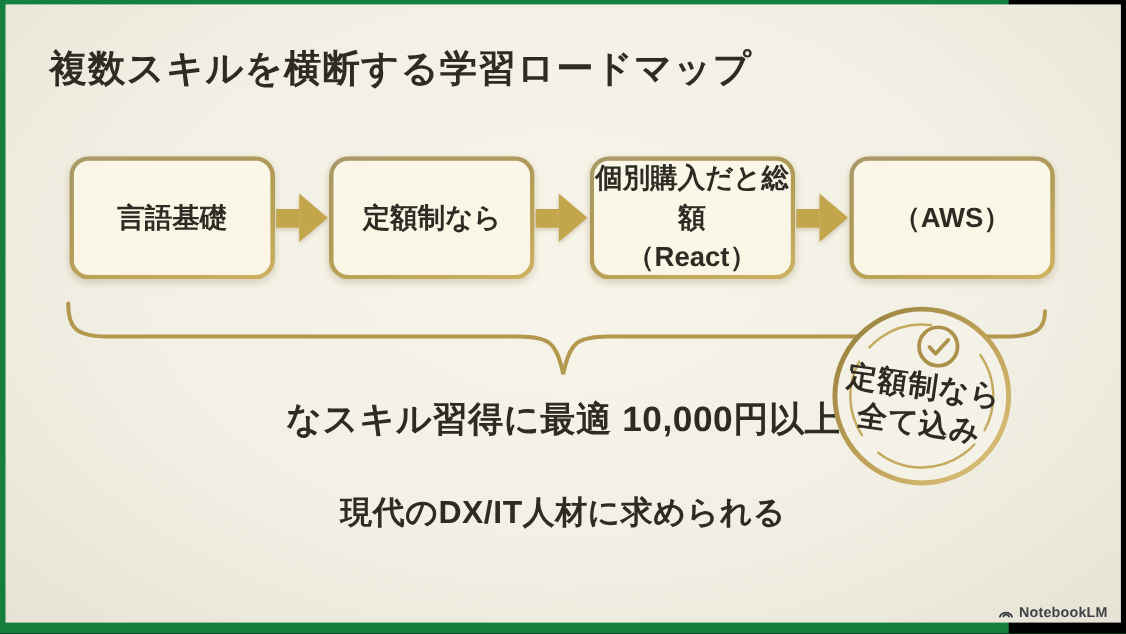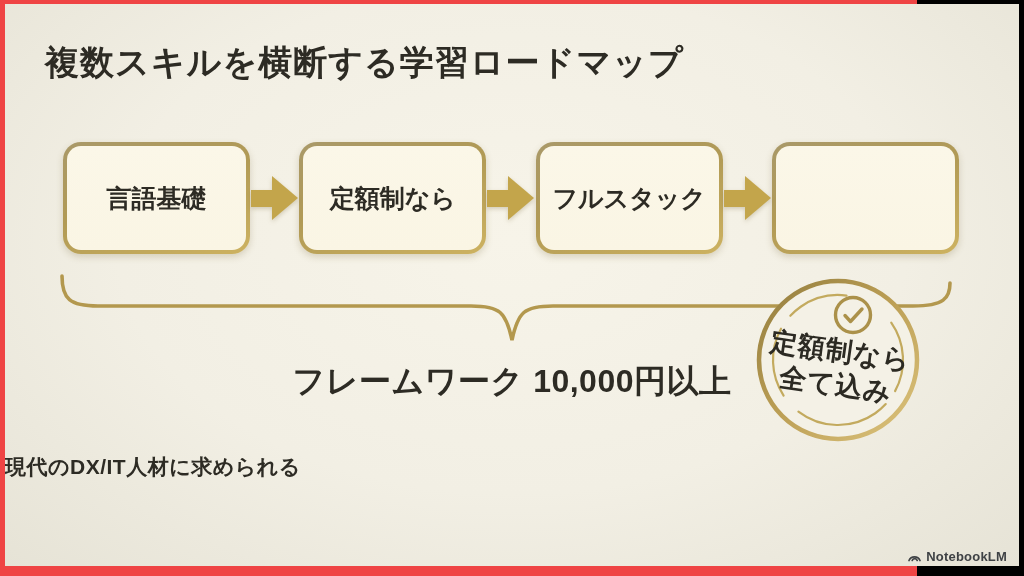--- a/index.html
+++ b/index.html
@@ -1,21 +1,21 @@
 <!DOCTYPE html>
 <html><head>
 <meta charset="utf-8">
 <style>
   html,body{margin:0;padding:0;}
   body{
     width:1024px;height:576px;overflow:hidden;background:#000;
     font-family:"Liberation Sans","DejaVu Sans",sans-serif;
     -webkit-font-smoothing:antialiased;
   }
-  .frame{position:relative;width:917px;height:576px;background:#ef4444;}
+  .frame{position:relative;width:917px;height:576px;background:#15803d;}
   .content{
     position:absolute;left:5px;top:4px;width:1014px;height:562px;
     background:radial-gradient(ellipse at 50% 42%, #f7f4e9 0%, #f2efe4 55%, #e6e3d6 100%);
     overflow:hidden;
   }
   .title{
     position:absolute;left:40px;top:36px;margin:0;
     font-size:34px;font-weight:800;color:#2d2b24;letter-spacing:1px;
   }
   .roadmap{
@@ -41,22 +41,22 @@
     position:absolute;left:0;top:356px;width:1014px;text-align:center;
     font-size:32px;font-weight:800;color:#2d2b24;letter-spacing:.5px;
   }
   .badge-svg{position:absolute;left:743px;top:266px;width:180px;height:180px;}
   .badge-text{
     position:absolute;left:743px;top:330px;width:180px;text-align:center;
     font-size:27px;font-weight:800;color:#2c2a23;line-height:34px;
     transform:rotate(8deg);letter-spacing:1px;
   }
   .summary{
-    position:absolute;left:0;top:441px;width:1014px;text-align:left;
-    font-size:21px;font-weight:800;color:#2d2b24;line-height:43px;letter-spacing:.5px;
+    position:absolute;left:0;top:441px;width:1014px;text-align:center;
+    font-size:29px;font-weight:800;color:#2d2b24;line-height:43px;letter-spacing:.5px;
   }
   .watermark{
     position:absolute;right:12px;top:545px;display:flex;align-items:center;gap:4px;
     color:#3f4245;font-size:13px;font-weight:600;letter-spacing:.2px;
   }
 </style>
 </head>
 <body>
 
 <div class="frame">
@@ -81,33 +81,35 @@
       <div class="step-box">
         <span>定額制なら</span>
       </div>
       <div class="gap">
           <span class="arrow">
             <span class="arrow-tail"></span>
             <span class="arrow-head"></span>
           </span>
         </div>
       <div class="step-box">
-        <span>フルスタック</span>
+        <span>個別購入だと総額</span>
+        <span>（React）</span>
       </div>
       <div class="gap">
           <span class="arrow">
             <span class="arrow-tail"></span>
             <span class="arrow-head"></span>
           </span>
         </div>
       <div class="step-box">
+        <span>（AWS）</span>
       </div>
     </div>
 
-    <div class="pricing-note">フレームワーク 10,000円以上</div>
+    <div class="pricing-note">なスキル習得に最適 10,000円以上</div>
 
     <svg class="badge-svg" viewBox="0 0 180 180">
       <defs>
         <linearGradient id="goldRing" x1="0" y1="0" x2="1" y2="1">
           <stop offset="0" stop-color="#937d3e"></stop>
           <stop offset="0.5" stop-color="#bda056"></stop>
           <stop offset="1" stop-color="#ddc47e"></stop>
         </linearGradient>
       </defs>
       <circle cx="90" cy="90" r="79" fill="#f4f1e6" stroke="url(#goldRing)" stroke-width="4.5"></circle>

